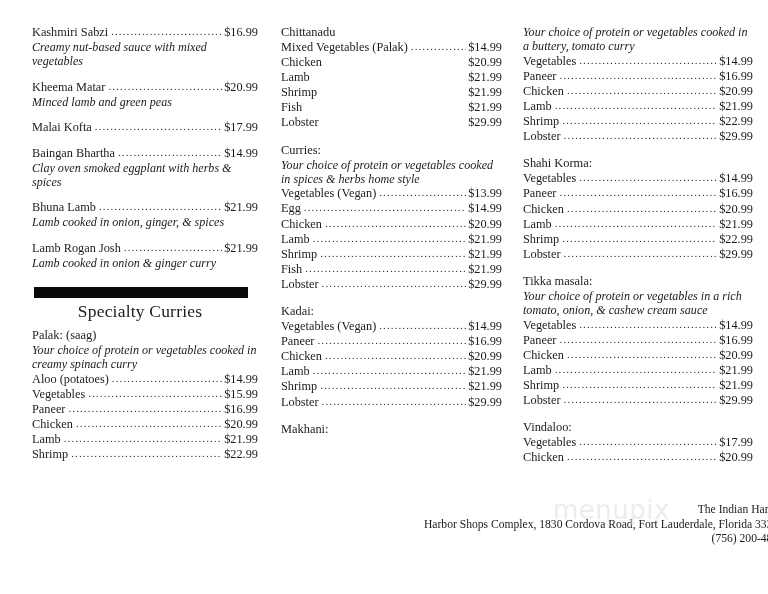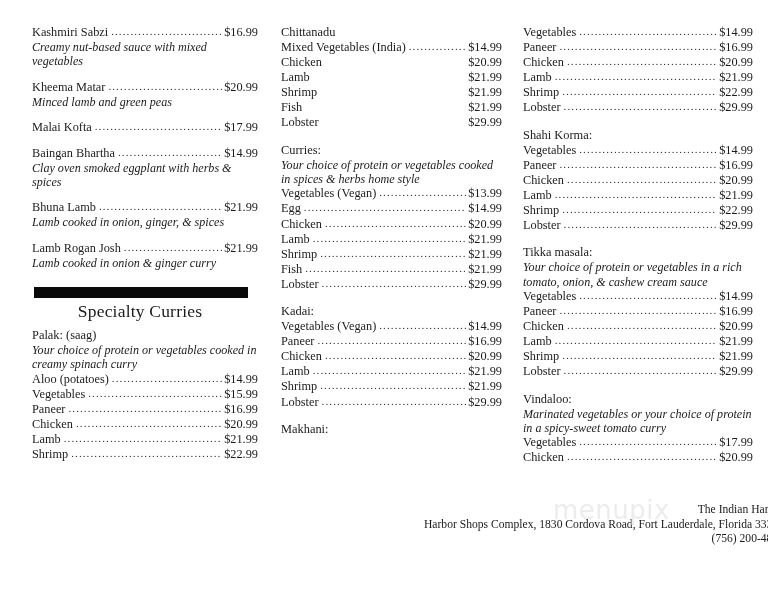--- a/index.html
+++ b/index.html
@@ -215,21 +215,21 @@
           </div>
         </div>
     </div>
   </div>
 
   <div class="col" id="col2">
     <div class="sec">
       <div class="sec-title">Chittanadu</div>
       <div class="ilist" id="c2-chit">
           <div class="row">
-            <span class="nm">Mixed Vegetables (India)</span>
+            <span class="nm">Mixed Vegetables (Palak)</span>
             <span class="lead">...........................................................................................</span>
             <span class="pr">$14.99</span>
           </div>
           <div class="row plain">
             <span class="nm">Chicken</span>
             <span class="lead">...........................................................................................</span>
             <span class="pr">$20.99</span>
           </div>
           <div class="row plain">
             <span class="nm">Lamb</span>
@@ -332,20 +332,21 @@
         </div>
     </div>
 
     <div class="sec">
       <div class="sec-title">Makhani:</div>
     </div>
   </div>
 
   <div class="col" id="col3">
     <div class="sec">
+      <div class="sec-desc">Your choice of protein or vegetables cooked in a buttery, tomato curry</div>
       <div class="ilist" id="c3-makhani">
           <div class="row">
             <span class="nm">Vegetables</span>
             <span class="lead">...........................................................................................</span>
             <span class="pr">$14.99</span>
           </div>
           <div class="row">
             <span class="nm">Paneer</span>
             <span class="lead">...........................................................................................</span>
             <span class="pr">$16.99</span>
@@ -441,21 +442,20 @@
           <div class="row">
             <span class="nm">Lobster</span>
             <span class="lead">...........................................................................................</span>
             <span class="pr">$29.99</span>
           </div>
         </div>
     </div>
 
     <div class="sec">
       <div class="sec-title">Vindaloo:</div>
-      <div class="sec-desc">Marinated vegetables or your choice of protein in a spicy-sweet tomato curry</div>
       <div class="ilist" id="c3-vindaloo">
           <div class="row">
             <span class="nm">Vegetables</span>
             <span class="lead">...........................................................................................</span>
             <span class="pr">$17.99</span>
           </div>
           <div class="row">
             <span class="nm">Chicken</span>
             <span class="lead">...........................................................................................</span>
             <span class="pr">$20.99</span>

